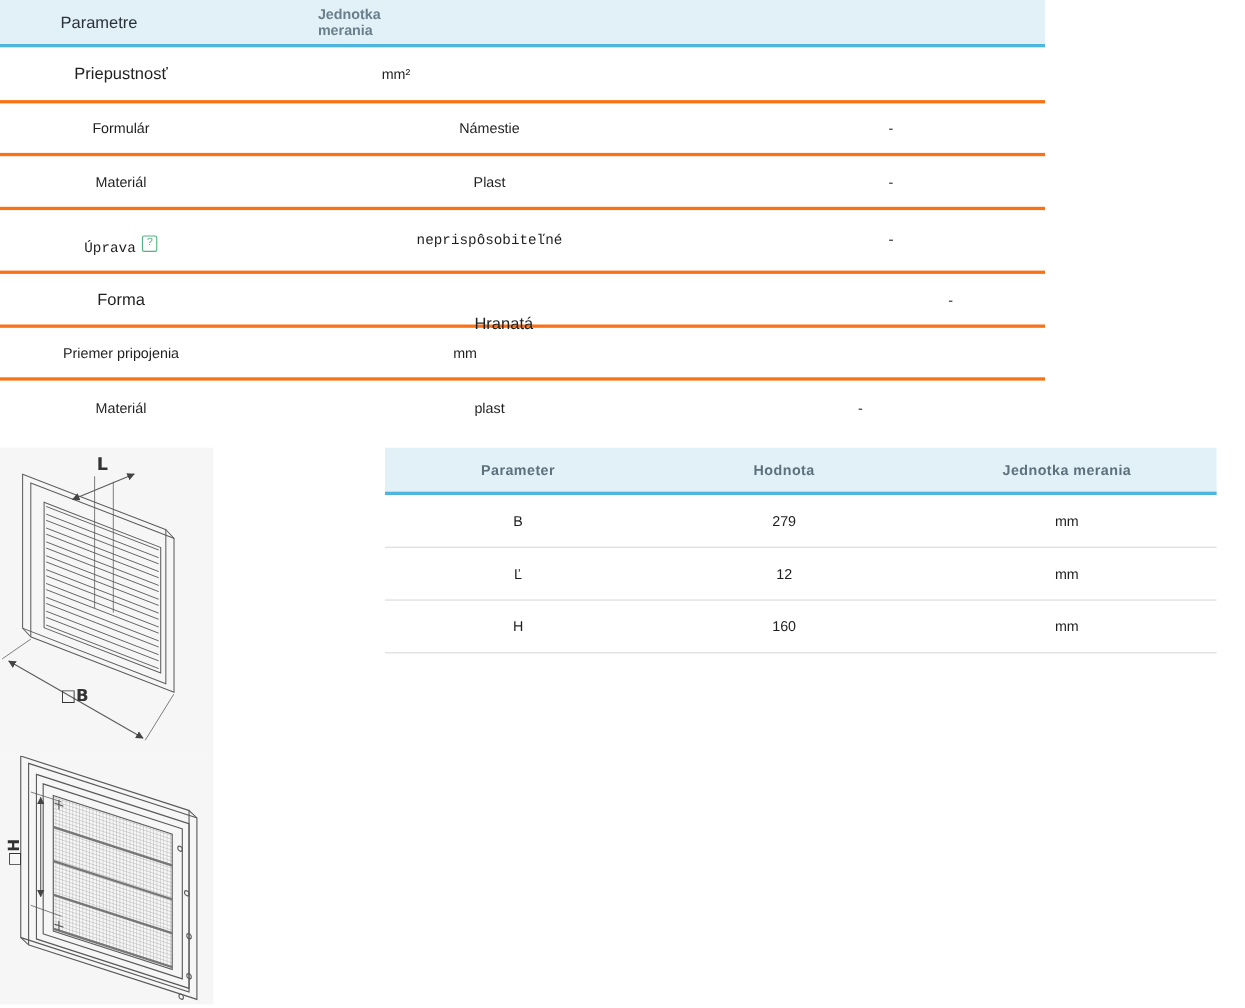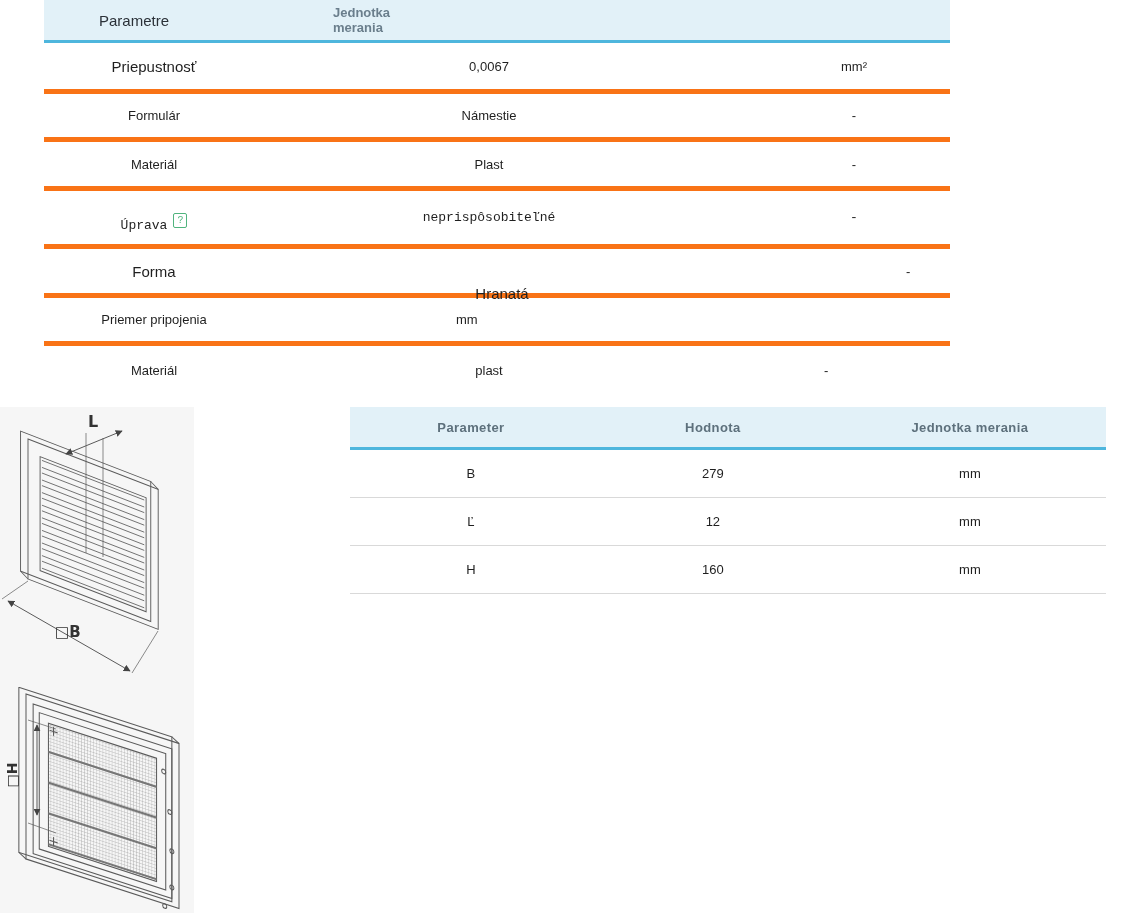--- a/index.html
+++ b/index.html
@@ -1,28 +1,28 @@
 <!DOCTYPE html>
 <html><head>
 <meta charset="utf-8">
 <style>
   * { margin:0; padding:0; box-sizing:border-box; }
   html,body { background:#ffffff; }
   body { font-family:"Liberation Sans", sans-serif; font-size:13px; color:#1f1f1f; }
   .page { position:relative; width:1132px; height:916px; overflow:hidden; background:#fff; }
 
   
-  .t1 { width:950px;padding-left:44px; }
+  .t1 { width:950px; }
   .t1-head { display:flex; align-items:center; height:43px; background:#e2f1f8; border-bottom:3px solid #4eb6dd; }
   .t1-head .cell-label { width:165px; padding-left:55px; text-align:left; font-size:15px; color:#2b3138; }
   .t1-head .cell-value, .t1-head .cell-unit { font-weight:bold; color:#6a7e8c; font-size:13px; }
   .cell-label { width:220px; text-align:center; }
   .cell-value { width:450px; text-align:center; }
   .cell-unit  { width:156px; padding-left:124px; text-align:center; }
-  .t1-row { display:flex; align-items:center; height:48px; border-bottom:5px solid #f97316; }
+  .t1-row { display:flex; align-items:center; height:48px; border-bottom:3px solid #f97316; }
   .t1-row.h51 { height:51px; }
   .t1-row.h49 { height:49px; }
   .t1-row.h58 { height:58px;font-family:Liberation Mono, monospace; }
   .t1-row.last { border-bottom:none; }
   .t1-row.sv .cell-value { width:368px; padding-left:82px; }
   .t1-row.vb .cell-unit  { width:88px;  padding-left:192px; }
   .lbl-lg { font-size:15px; }
   .val-lg { font-size:15px; }
   .forma-val { position:relative; top:22px;margin-left:26px; }
   .uprava-wrap { position:relative; top:5px; }
@@ -52,21 +52,20 @@
 <div class="page">
 
   <div class="t1">
     <div class="t1-head">
       <div class="cell-label">Parametre</div>
       <div class="cell-unit">Jednotka merania</div>
     </div>
 
     <div class="t1-row h51">
       <div class="cell-label lbl-lg">Priepustnosť</div>
-      <div class="cell-value">0,0067</div>
       <div class="cell-unit">mm²</div>
     </div>
 
     <div class="t1-row">
       <div class="cell-label">Formulár</div>
       <div class="cell-value">Námestie</div>
       <div class="cell-unit">-</div>
     </div>
 
     <div class="t1-row h49">

